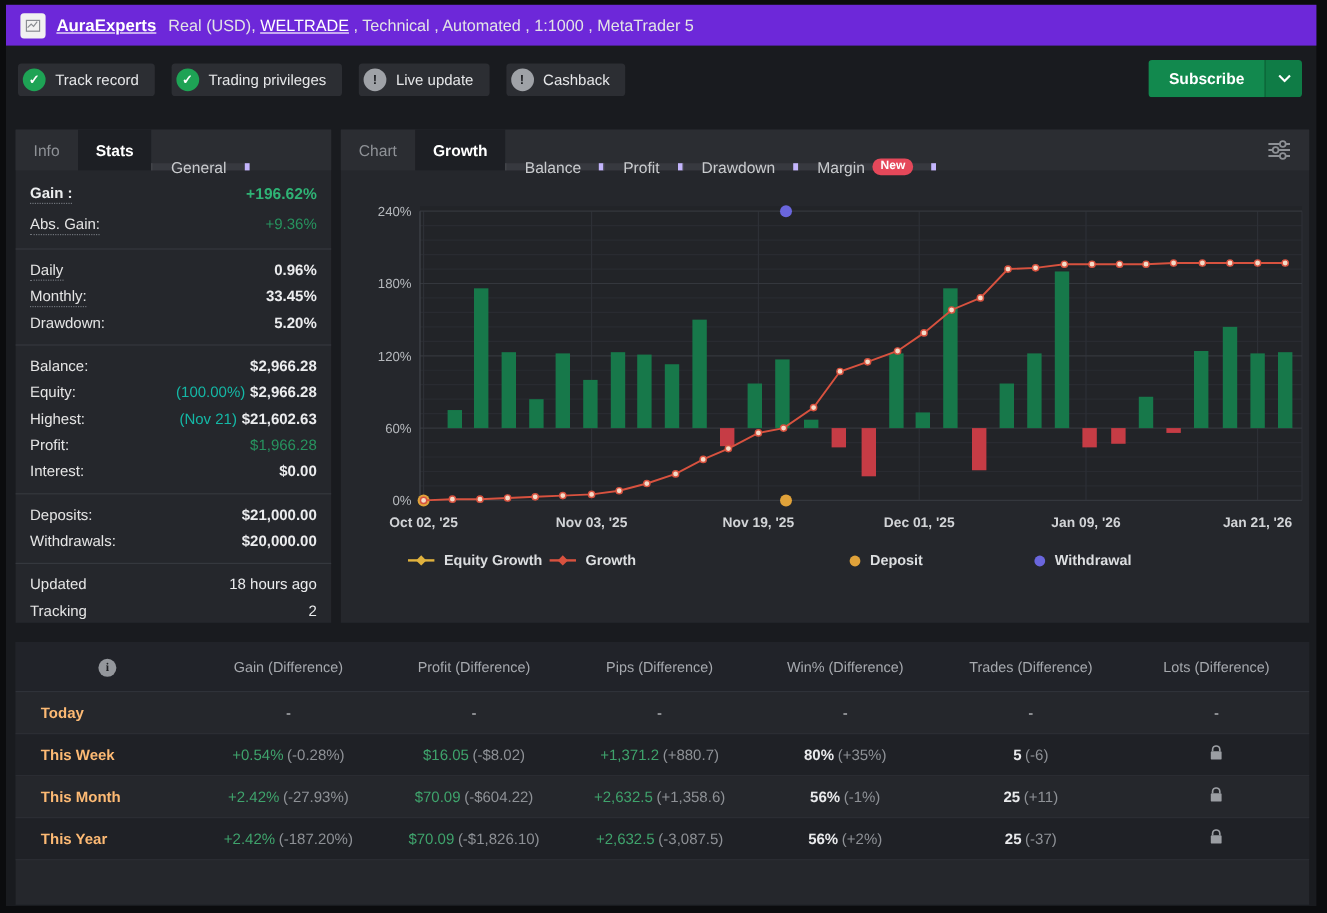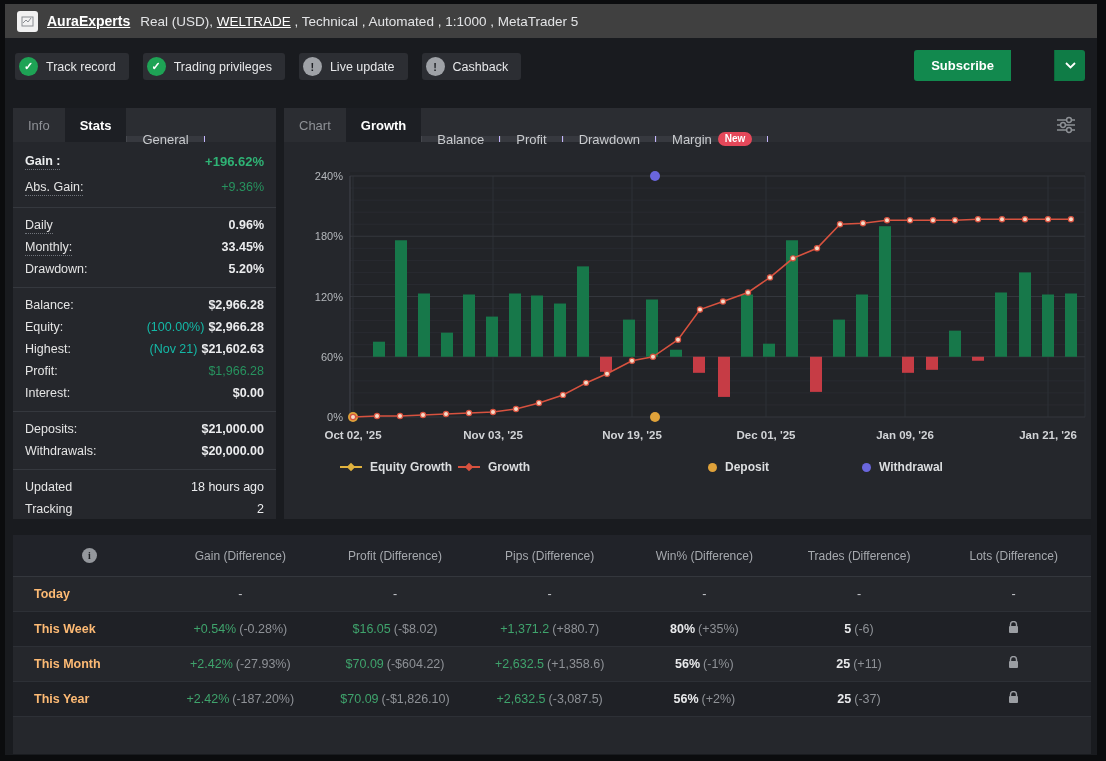--- a/index.html
+++ b/index.html
@@ -1,45 +1,45 @@
 <!DOCTYPE html>
 <html><head>
 <meta charset="utf-8">
 <style>
   html,body{margin:0;padding:0;background:#0b0c0e;font-family:"Liberation Sans",sans-serif;}
   .frame{position:relative;width:1106px;height:761px;background:#0b0c0e;overflow:hidden;}
   .app{position:absolute;left:5px;top:4px;width:1092px;height:751px;background:#191b1f;}
 
   
-  .titlebar{position:absolute;left:0;top:0;width:100%;height:34px;background:#404040;display:flex;align-items:center;}
+  .titlebar{position:absolute;left:0;top:0;width:100%;height:34px;background:#6d28d9;display:flex;align-items:center;}
   .avatar{width:21px;height:21px;background:#f1f1f1;border-radius:3px;margin-left:12px;display:flex;align-items:center;justify-content:center;flex:0 0 auto;}
   .acct-name{margin-left:9px;font-size:14px;font-weight:700;color:#ffffff;text-decoration:underline;cursor:pointer;}
   .subtitle{margin-left:10px;font-size:13.5px;color:#e3e4e6;}
   .subtitle .broker{text-decoration:underline;cursor:pointer;color:#ffffff;}
 
   .badges{position:absolute;left:10px;top:49px;display:flex;gap:14px;}
   .badge{height:27px;background:#2c2e33;border-radius:3px;display:flex;align-items:center;gap:8px;padding:0 13px 0 4px;font-size:12.5px;color:#e6e7e9;cursor:pointer;}
   .badge-ic{width:19px;height:19px;border-radius:50%;display:flex;align-items:center;justify-content:center;font-size:11px;font-weight:700;}
   .badge-ic.ok{background:#1ea355;color:#fff;}
   .badge-ic.warn{background:#9fa2a7;color:#1d1f23;}
 
-  .subscribe{position:absolute;right:12px;top:46px;height:31px;display:flex;border-radius:3px;overflow:hidden;cursor:pointer;gap:43px;}
+  .subscribe{position:absolute;right:12px;top:46px;height:31px;display:flex;border-radius:3px;overflow:hidden;cursor:pointer;}
   .subscribe .main{background:#12894e;color:#fff;font-size:13px;font-weight:700;display:flex;align-items:center;padding:0 17px;}
   .subscribe .caret{background:#0f7c46;width:30px;display:flex;align-items:center;justify-content:center;border-left:1px solid #0b6a3a;}
 
   
   .panel{position:absolute;background:#25272c;}
   .panel.stats{left:8px;top:104px;width:263px;height:411px;}
   .panel.chart{left:279px;top:104px;width:807px;height:411px;}
   .panel.periods{left:8px;top:531px;width:1078px;height:219px;}
 
   .tabbar{height:34px;background:#2b2d32;display:flex;align-items:stretch;position:relative;}
   .tab{padding:0 15px;display:flex;align-items:center;gap:6px;font-size:13px;color:#8e9196;cursor:pointer;white-space:nowrap;}
   .tab.active{background:#1d1f24;color:#ffffff;font-weight:700;}
-  .tab.raised{background:#37393f;color:#c9cbce;border-left:1px solid #45474d;border-right:1px solid #c4b5fd;margin-top:28px;}
+  .tab.raised{background:#37393f;color:#c9cbce;border-left:1px solid #45474d;border-right:4px solid #c4b5fd;margin-top:28px;}
   .newpill{background:#e5485a;color:#fff;font-size:10px;font-weight:700;border-radius:8px;padding:2px 7px;line-height:1;}
   .gear{margin-left:auto;display:flex;align-items:center;padding:0 14px;cursor:pointer;}
 
   
   .sgroup{padding:6px 12px 7px 12px;border-bottom:1px solid #35383e;}
   .sgroup.last{border-bottom:none;}
   .srow{height:22px;display:flex;align-items:center;justify-content:space-between;font-size:12.5px;}
   .srow.big{height:26px;gap:30px;}
   .slabel{color:#e5e5e5;}
   .slabel.bold{font-weight:700;color:#eceeef;}

